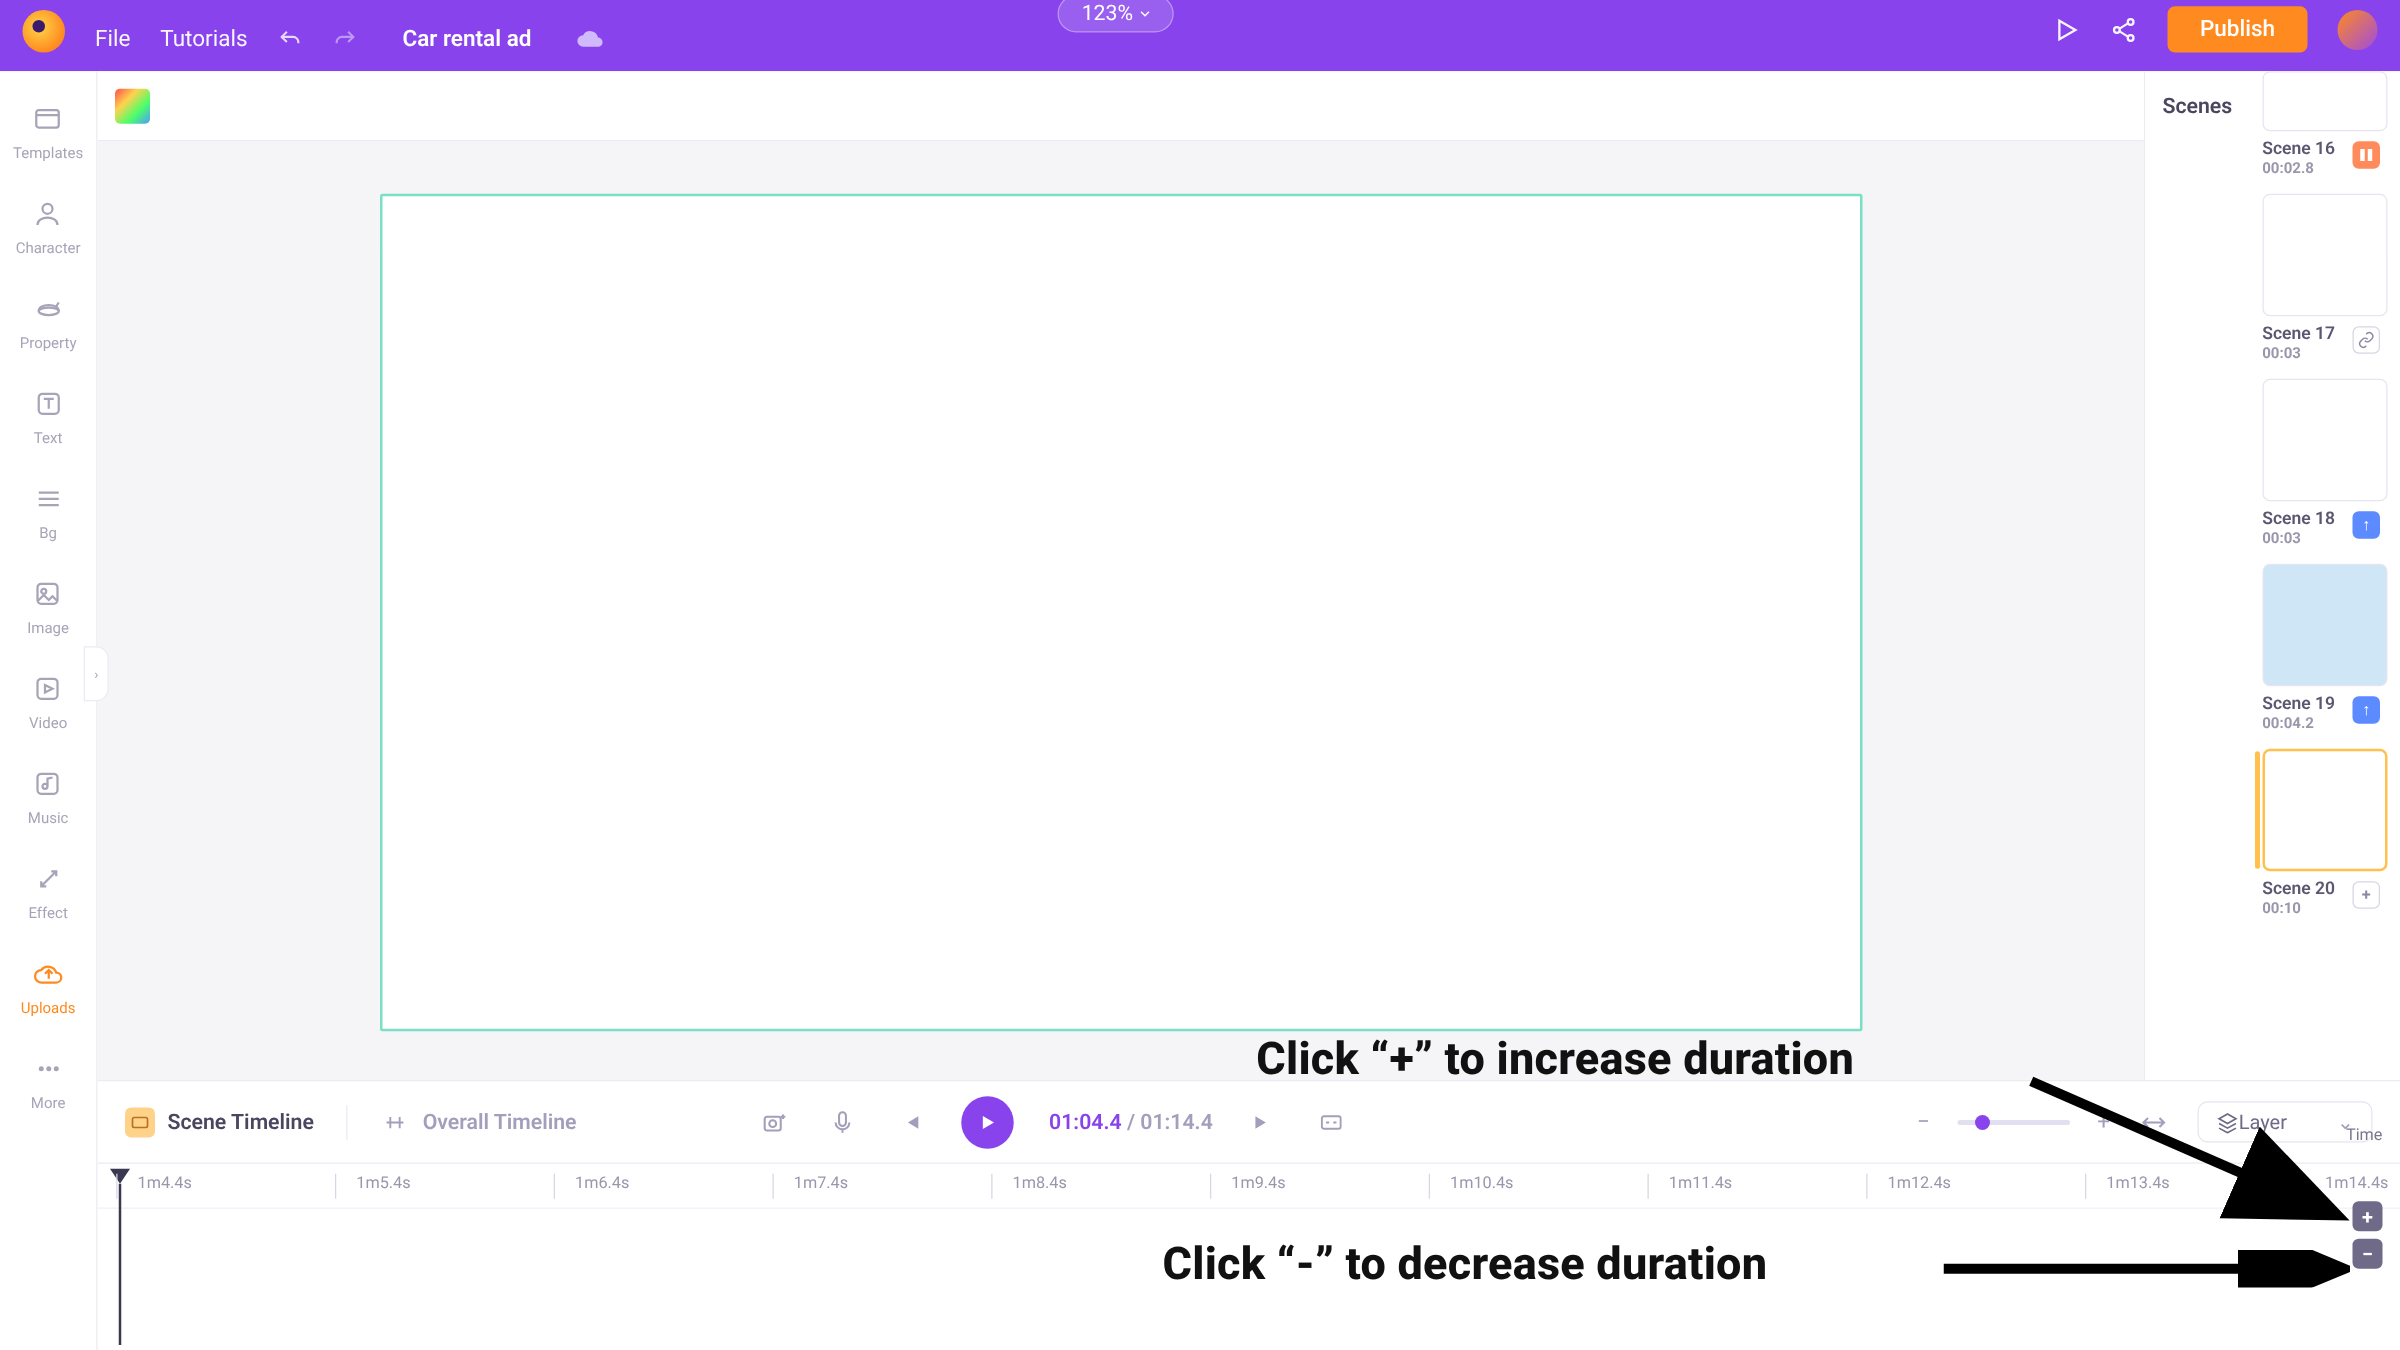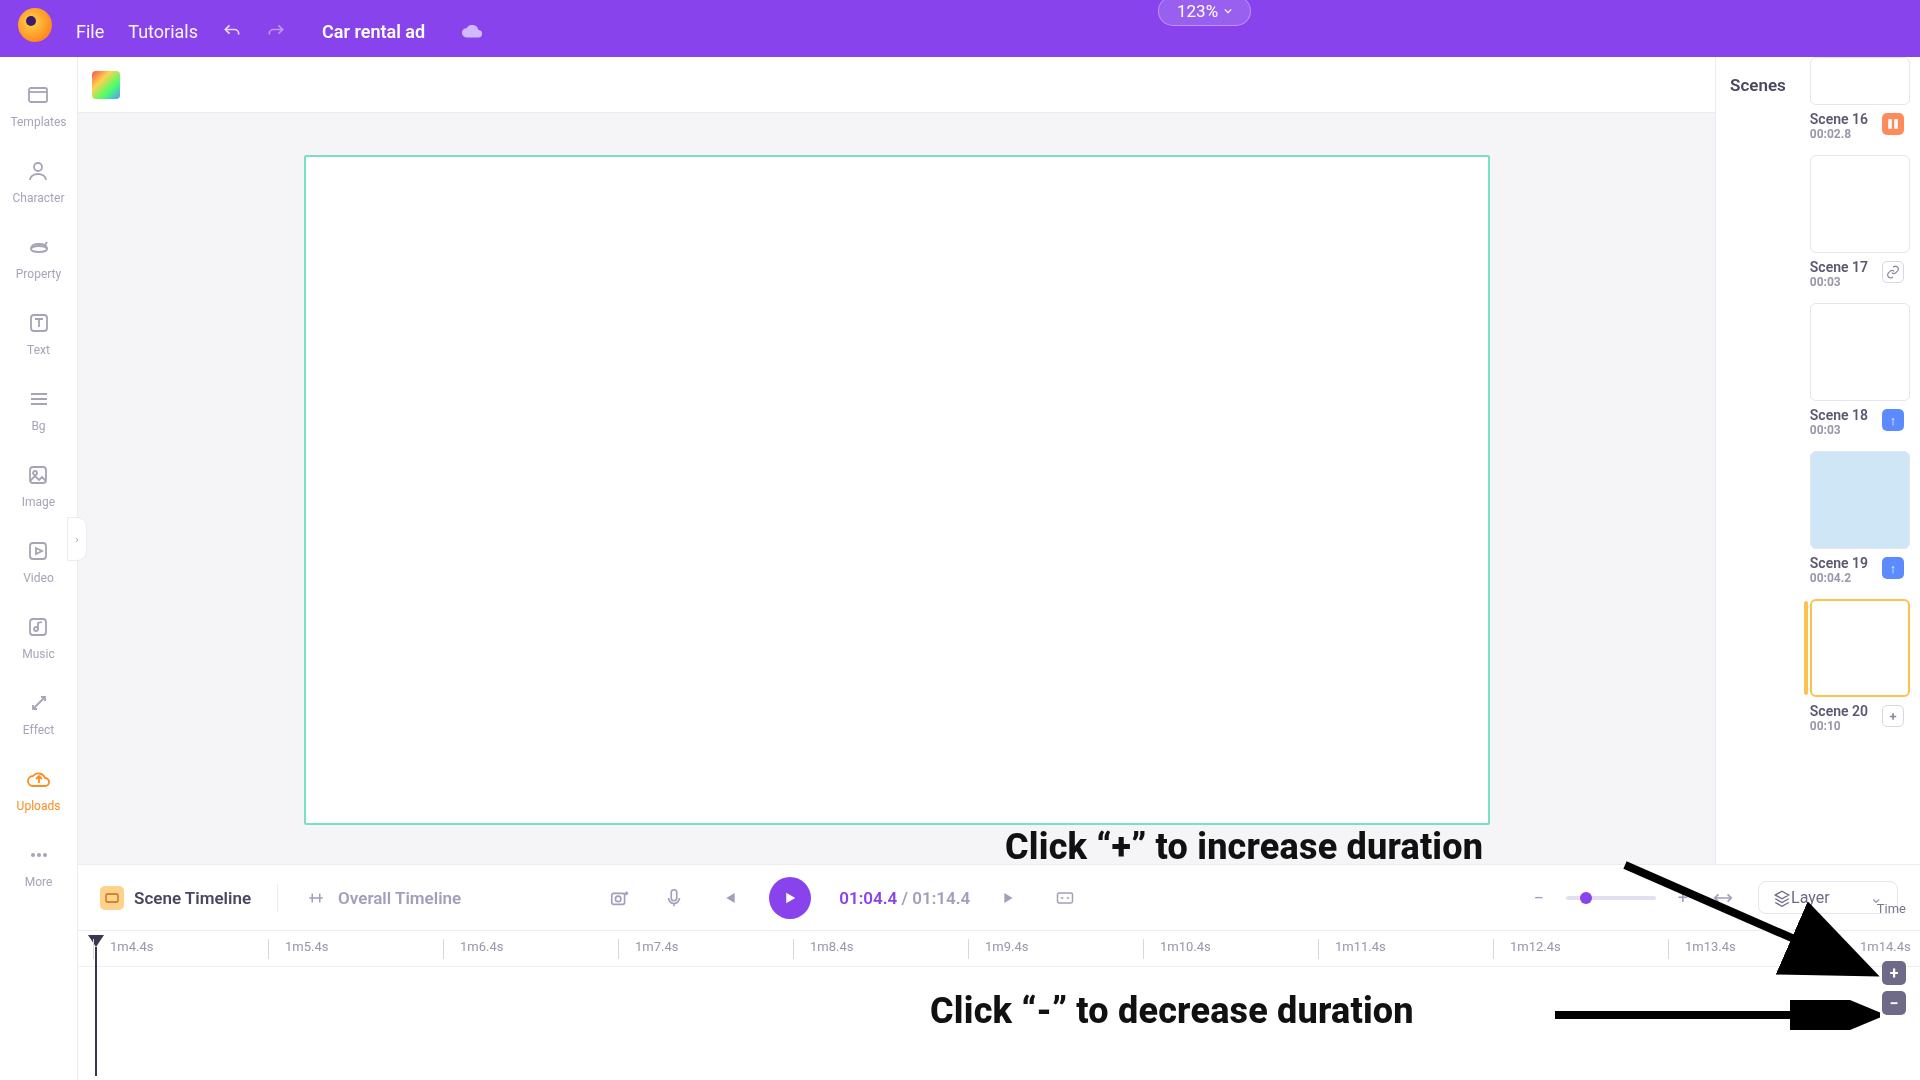--- a/index.html
+++ b/index.html
@@ -113,20 +113,37 @@
     <svg width="22" height="22" viewBox="0 0 24 24" fill="#d9c6ff">
         <path d="M6 19a5 5 0 010-10 7 7 0 0113 2 4 4 0 010 8H6z"></path>
       </svg>
   </div>
   <div class="zoom-pill">
     <span>123%</span>
     <svg width="8" height="8" viewBox="0 0 10 10">
         <path d="M1 3l4 4 4-4" fill="none" stroke="#fff" stroke-width="1.5"></path>
       </svg>
   </div>
+  <div class="topbar-right">
+    <div class="icon-btn">
+      <svg viewBox="0 0 24 24" fill="none" stroke="#fff" stroke-width="2">
+          <polygon points="6,4 20,12 6,20"></polygon>
+        </svg>
+    </div>
+    <div class="icon-btn">
+      <svg viewBox="0 0 24 24" fill="none" stroke="#fff" stroke-width="2">
+          <circle cx="18" cy="5" r="2.5"></circle>
+          <circle cx="6" cy="12" r="2.5"></circle>
+          <circle cx="18" cy="19" r="2.5"></circle>
+          <path d="M8 11l8-5M8 13l8 5"></path>
+        </svg>
+    </div>
+    <div class="publish-btn">Publish</div>
+    <div class="avatar"></div>
+  </div>
 </div>
 
 <div class="leftbar">
   <div class="side-item">
       <div class="side-icon">
         <svg width="24" height="24" viewBox="0 0 24 24" fill="none" stroke="#a7a4b8" stroke-width="1.8">
           <rect x="3" y="5" width="18" height="14" rx="2"></rect>
           <path d="M3 9h18"></path>
         </svg>
       </div>

